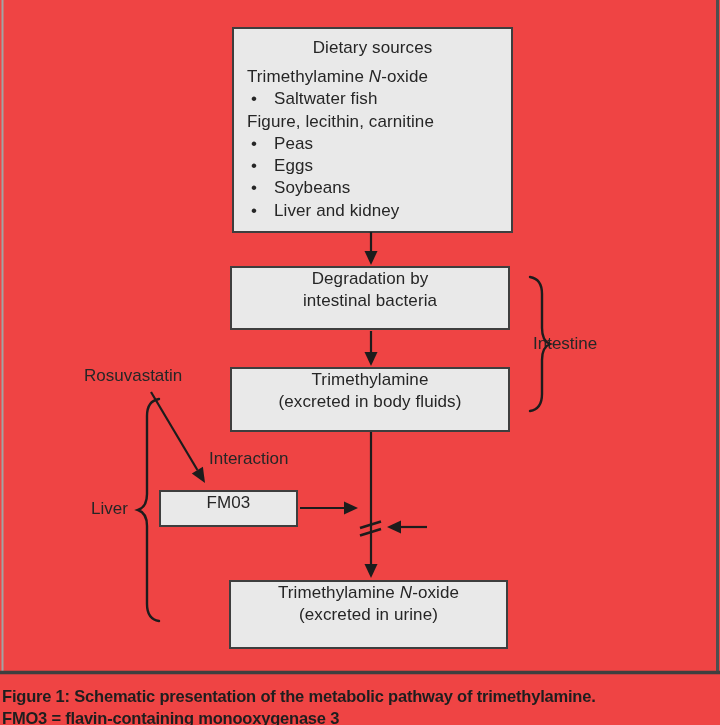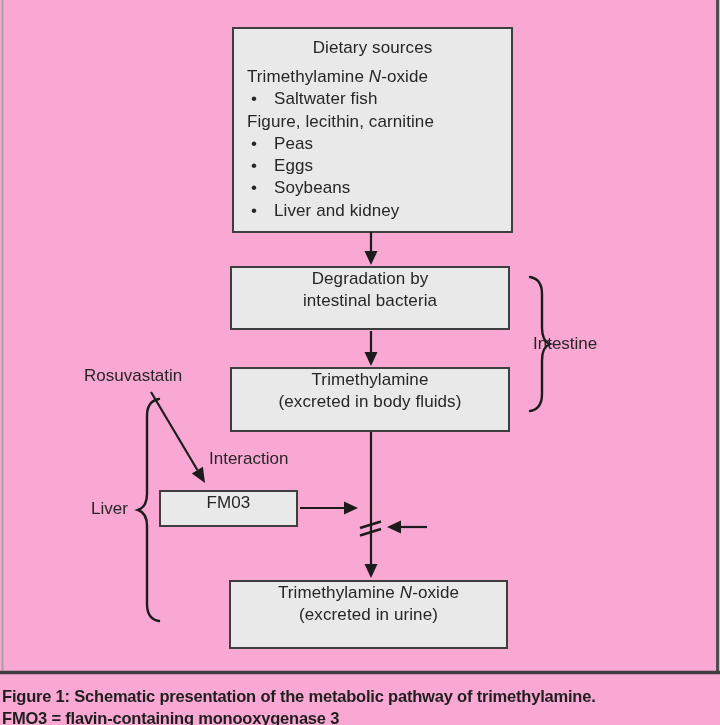--- a/index.html
+++ b/index.html
@@ -1,17 +1,17 @@
 <!DOCTYPE html>
 <html style="--box-fill: #e9e9e9; --box-border: #3e3e3e; --text: #262626; --line: #1c1c1c;"><head>
 <meta charset="utf-8">
 <style>
   html,body{margin:0;padding:0;background:#fff;}
   .stage{
-    position:relative;width:720px;height:725px;background:#f9a8d4;overflow:hidden;
+    position:relative;width:720px;height:725px;background:#ef4444;overflow:hidden;
     font-family:"Liberation Sans","DejaVu Sans",sans-serif;color:var(--text,#262626);
   }
   .box{
     position:absolute;background:var(--box-fill,#e9e9e9);
     border:2px solid var(--box-border,#3e3e3e);box-sizing:border-box;
     font-size:17px;font-weight:500;letter-spacing:.1px;
   }
   .box.center{display:flex;flex-direction:column;align-items:center;text-align:center;line-height:22px;}
   #dietary-box{left:232px;top:27px;width:281px;height:206px;}
   .box-title{text-align:center;margin-top:8px;line-height:22px;}

